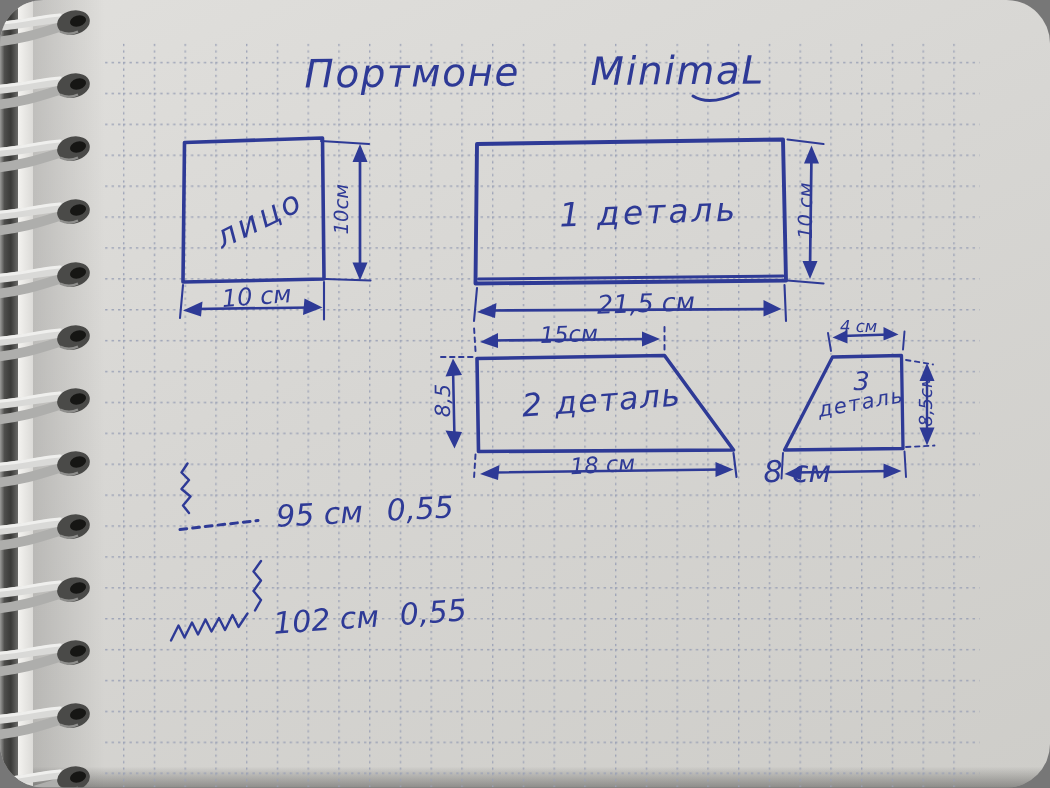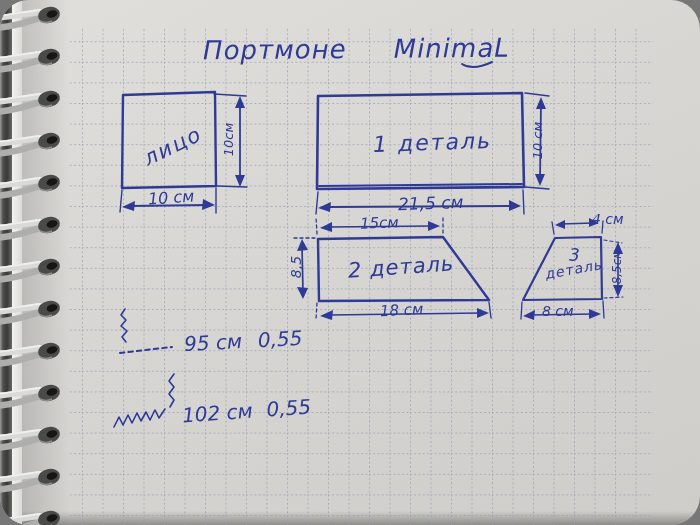--- a/index.html
+++ b/index.html
@@ -32,24 +32,24 @@
   #face-label{left:142px;top:136px;font-size:21px;letter-spacing:2px;transform:rotate(-26deg);}
   #face-width{left:148px;top:190px;font-size:16px;transform:rotate(-4deg);}
   #face-height{left:212px;top:133px;font-size:13px;transform:rotate(-90deg);}
   #d1-label{left:373px;top:132px;font-size:22px;letter-spacing:2px;transform:rotate(-2deg);}
   #d1-width{left:398px;top:195px;font-size:17px;transform:rotate(-2deg);}
   #d1-height{left:519px;top:134px;font-size:13px;transform:rotate(-90deg);}
   #t2-top{left:360px;top:216px;font-size:15px;transform:rotate(-2deg);}
   #t2-label{left:348px;top:257px;font-size:21px;letter-spacing:1px;transform:rotate(-4deg);}
   #t2-bottom{left:380px;top:303px;font-size:15px;transform:rotate(-3deg);}
   #t2-height{left:285px;top:260px;font-size:14px;transform:rotate(-90deg);}
-  #t3-top{left:592px;top:212px;font-size:14px;}
+  #t3-top{left:560px;top:212px;font-size:11px;}
   #t3-num{left:569px;top:247px;font-size:17px;}
   #t3-word{left:545px;top:262px;font-size:14px;letter-spacing:1px;transform:rotate(-10deg);}
-  #t3-bottom{left:542px;top:304px;font-size:14px;}
+  #t3-bottom{left:509px;top:304px;font-size:20px;}
   #t3-height{left:600px;top:261px;font-size:12px;transform:rotate(-90deg);}
   #seam1{left:184px;top:331px;font-size:20px;gap:16px;transform:rotate(-3deg);}
   #seam2{left:182px;top:401px;font-size:20px;gap:14px;transform:rotate(-4deg);}
 </style>
 </head>
 <body>
 
 <div id="photo">
 
   <div class="page"></div>

